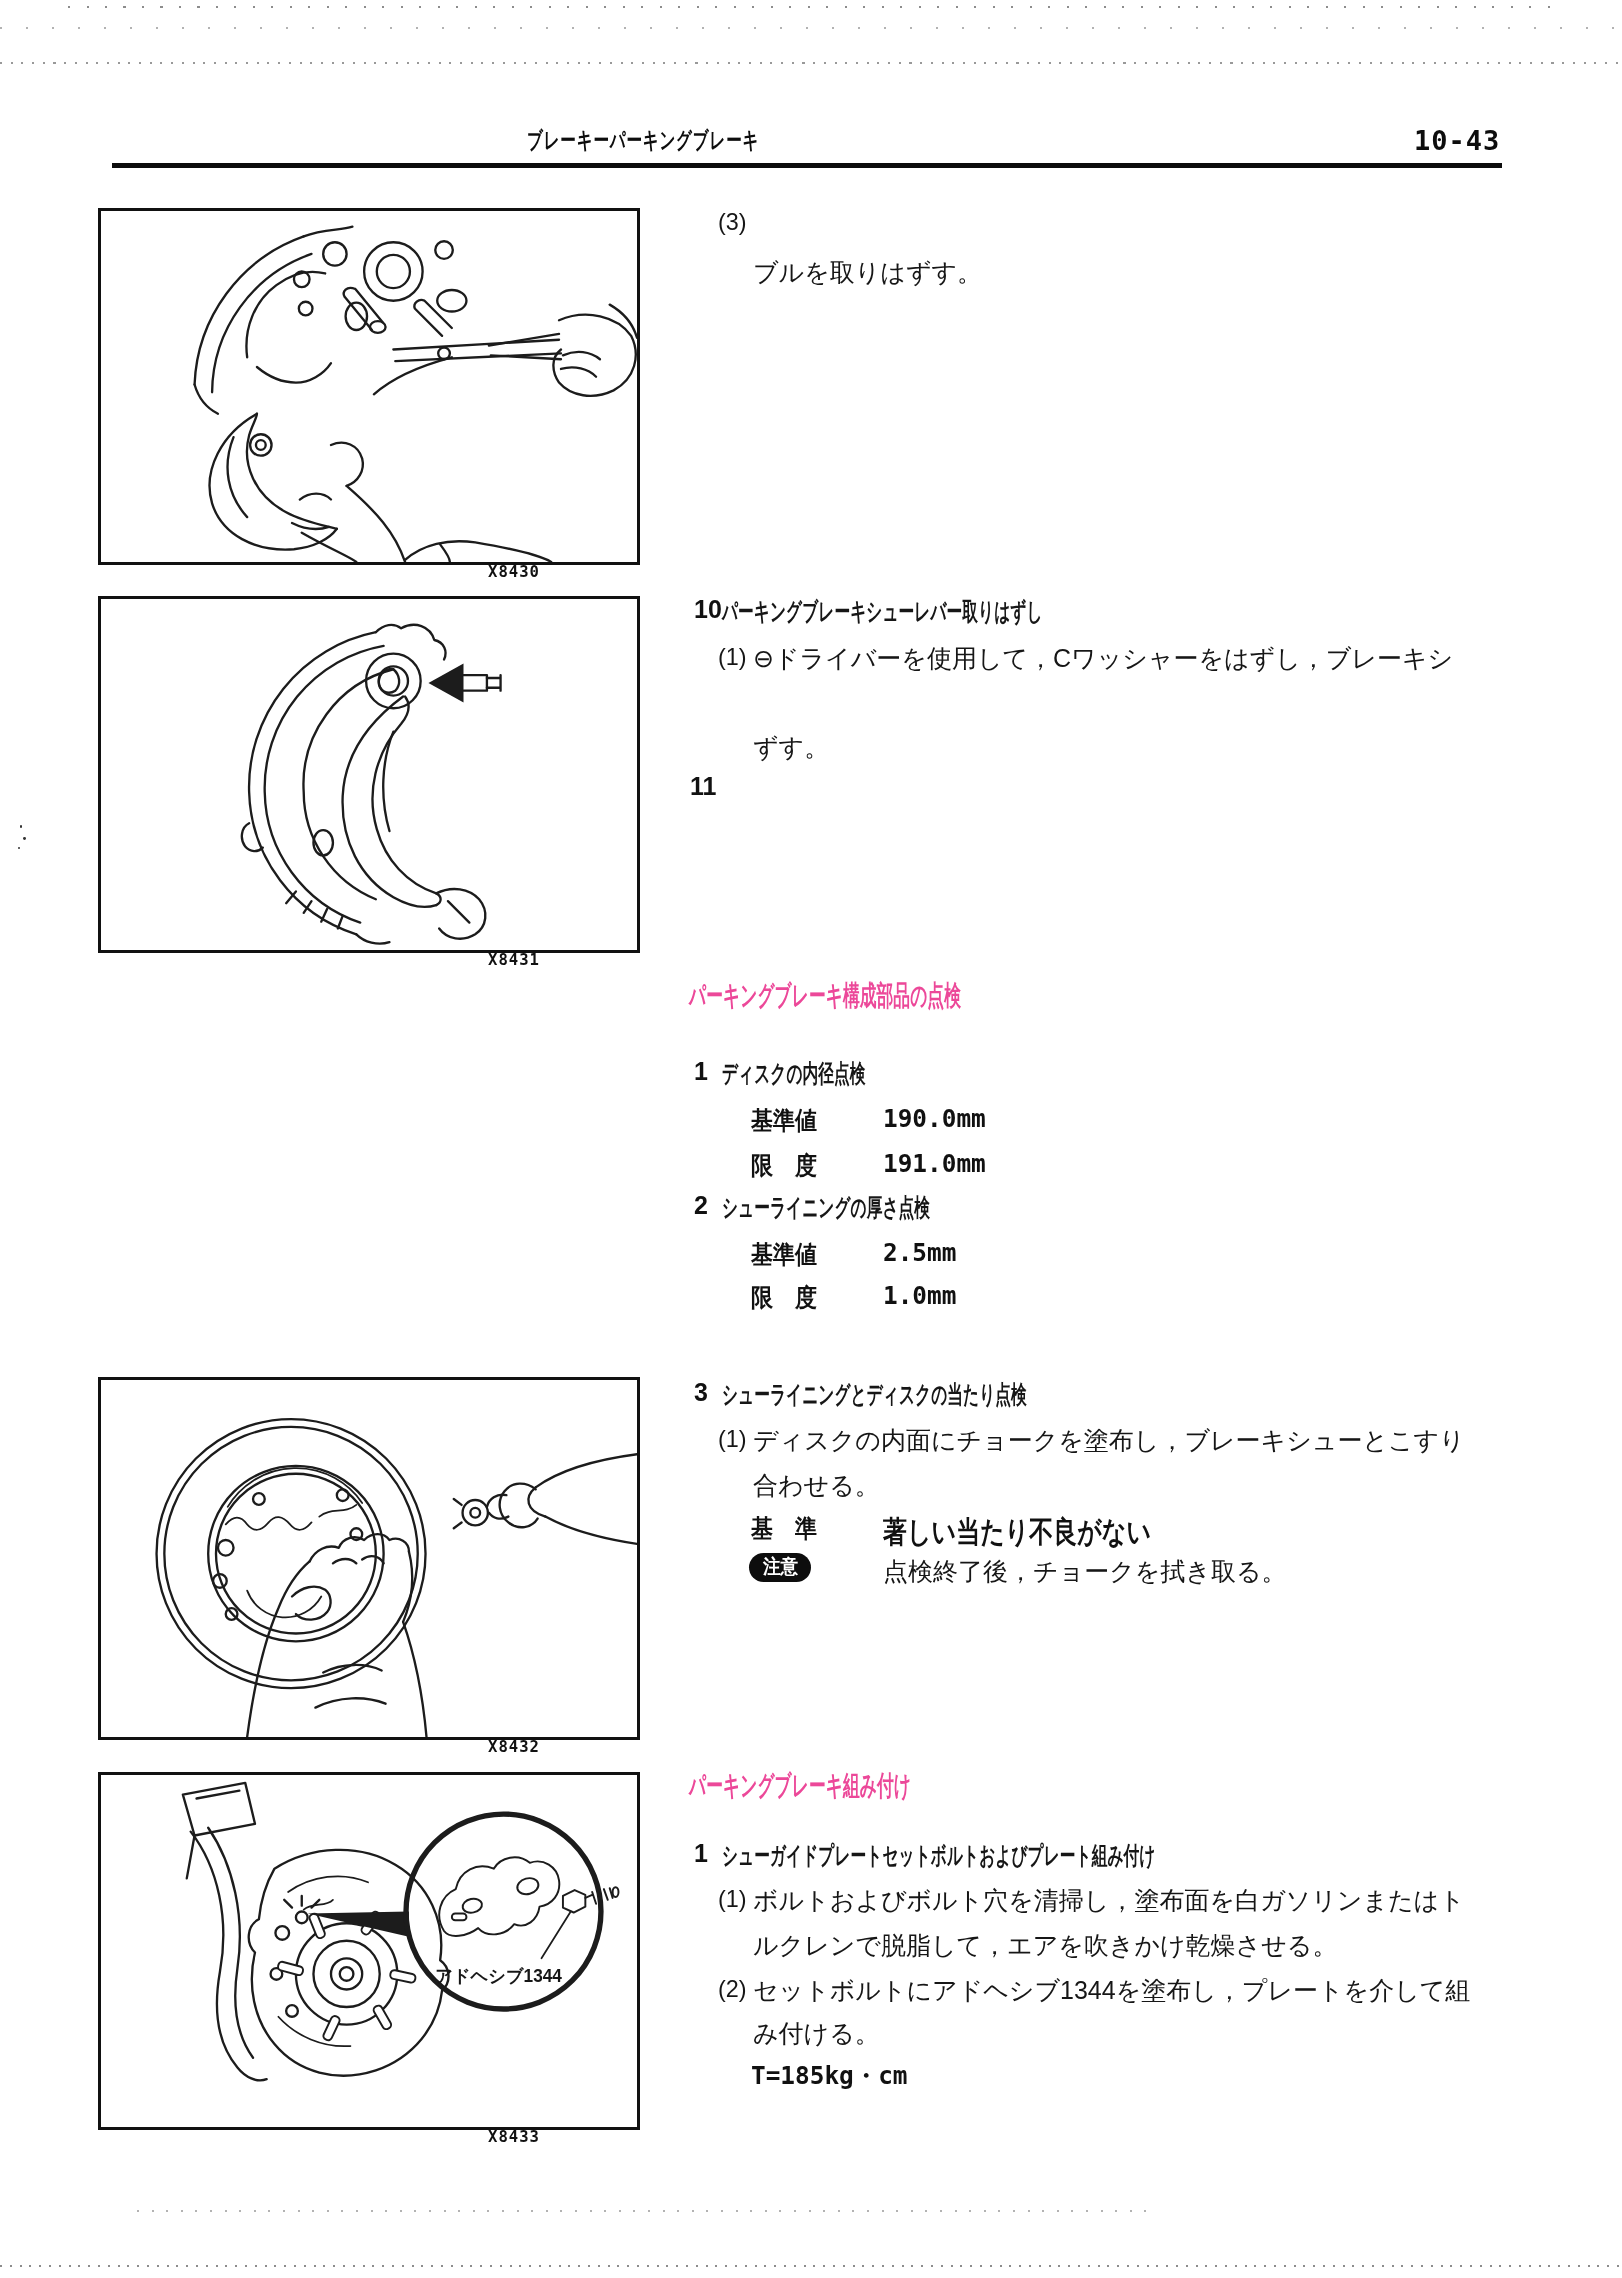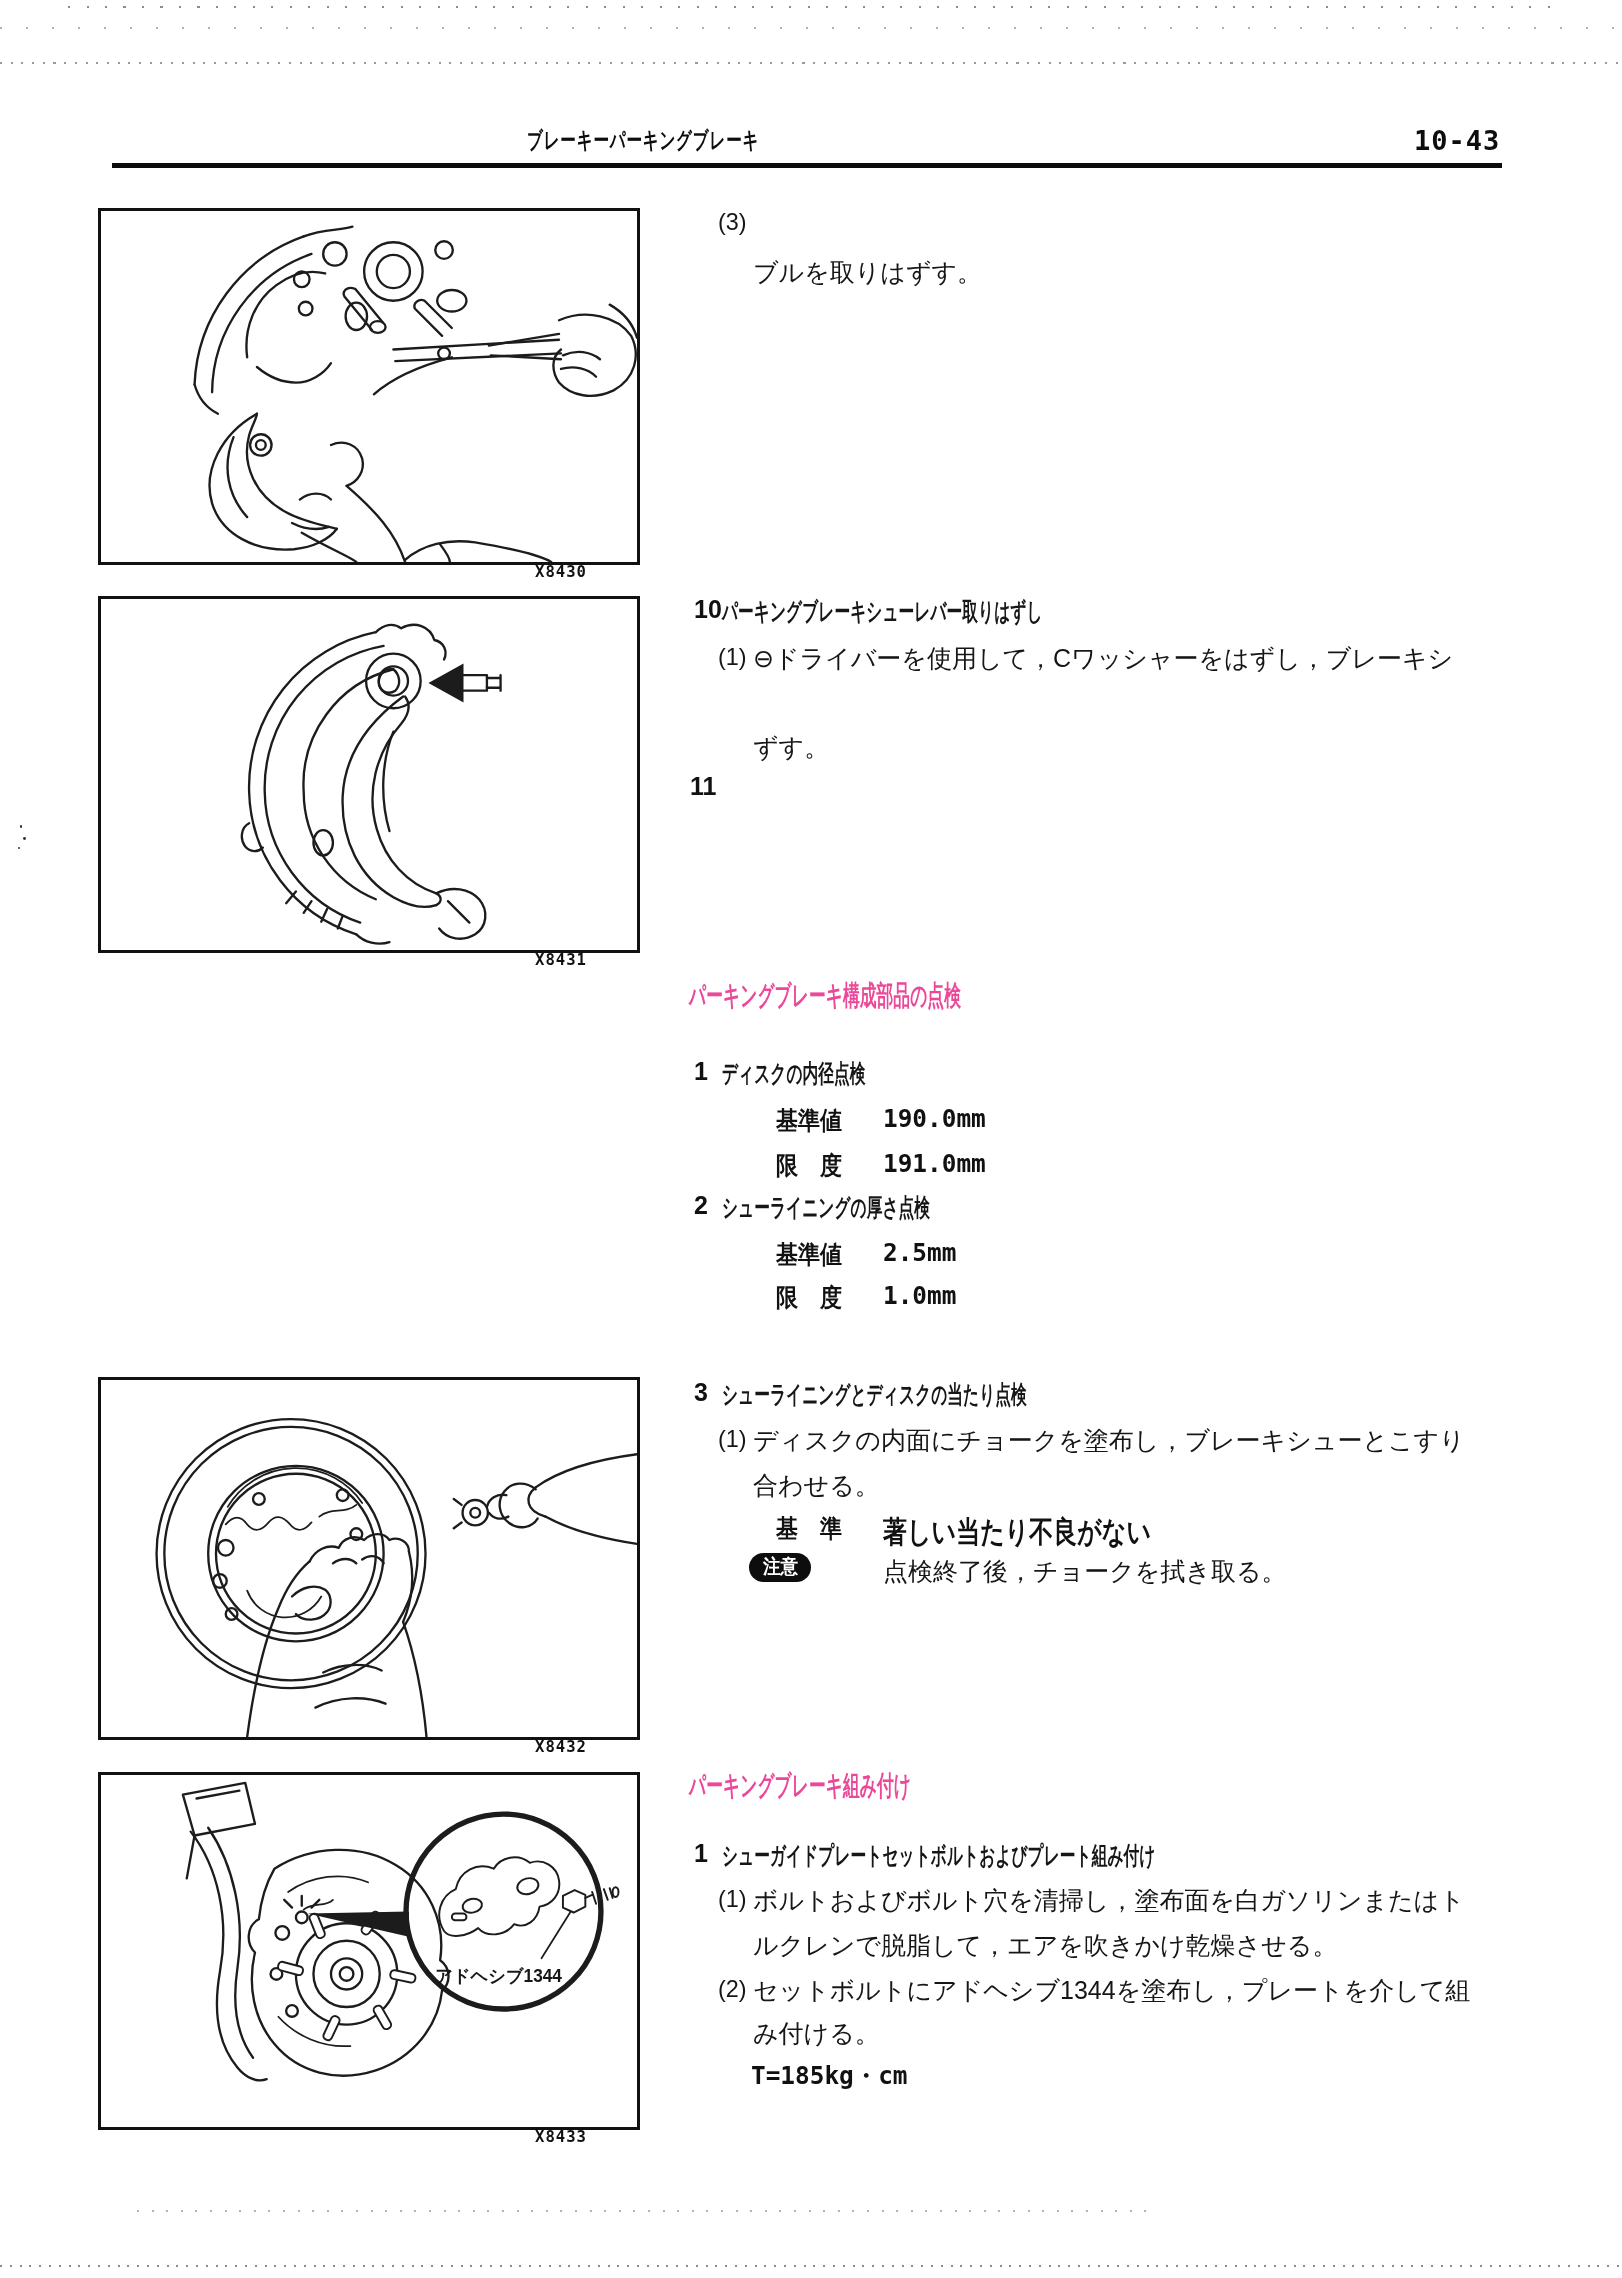--- a/index.html
+++ b/index.html
@@ -6,26 +6,26 @@
   #page{position:relative;width:1623px;height:2278px;background:#ffffff;overflow:hidden;
         font-family:"Liberation Sans",sans-serif;color:#151515;}
   .t{position:absolute;white-space:nowrap;font-size:25px;color:#161616;letter-spacing:0px;}
   .mk{position:absolute;white-space:nowrap;font-size:23.4px;color:#161616;}
   .num{position:absolute;white-space:nowrap;font-size:25px;font-weight:bold;color:#111;}
   .cond{display:inline-block;transform:scaleX(0.63);transform-origin:0 50%;font-weight:bold;white-space:nowrap;}
   .cond80{display:inline-block;transform:scaleX(0.8);transform-origin:0 50%;font-weight:bold;white-space:nowrap;}
   .cond90{display:inline-block;transform:scaleX(0.88);transform-origin:0 50%;font-weight:bold;white-space:nowrap;}
   .bighead{position:absolute;white-space:nowrap;font-size:28px;color:#ec4899;}
   .bighead>span{display:inline-block;transform:scaleX(0.60);transform-origin:0 50%;font-weight:bold;}
-  .sublabel{position:absolute;white-space:nowrap;font-size:25px;font-weight:bold;color:#111;margin-left:25px;}
+  .sublabel{position:absolute;white-space:nowrap;font-size:25px;font-weight:bold;color:#111;}
   .val{position:absolute;white-space:nowrap;font-size:24.4px;font-weight:bold;
        font-family:"DejaVu Sans Mono",monospace;color:#111;}
   .valjp{position:absolute;white-space:nowrap;font-size:30px;color:#111;}
   .figbox{position:absolute;border:3.9px solid #111;background:#fff;}
-  .figlabel{position:absolute;width:146px;text-align:center;font-size:15.6px;font-weight:bold;
+  .figlabel{position:absolute;width:146px;text-align:left;font-size:15.6px;font-weight:bold;
             letter-spacing:1px;color:#111;font-family:"DejaVu Sans Mono",monospace;}
   .hdr-title{position:absolute;font-size:23px;font-weight:bold;white-space:nowrap;color:#0d0d0d;font-family:Liberation Serif, serif;}
   .hdr-title>span{display:inline-block;transform:scaleX(0.68);transform-origin:0 50%;letter-spacing:1px;}
   .hdr-rule{position:absolute;left:112px;top:163px;width:1390px;height:4.9px;background:#0c0c0c;}
   .pagenum{position:absolute;left:1414px;top:125px;font-size:27px;font-weight:bold;
            font-family:"DejaVu Sans Mono",monospace;letter-spacing:1px;color:#0d0d0d;}
   .badge{position:absolute;background:#0d0d0d;color:#fff;border-radius:15.6px;
          padding:2.9px 11.7px 4.9px 11.7px;font-size:19.5px;font-weight:bold;line-height:21.5px;}
   .badge>span{display:inline-block;transform:scaleX(0.9);transform-origin:50% 50%;}
   .dots{position:absolute;height:2px;}

